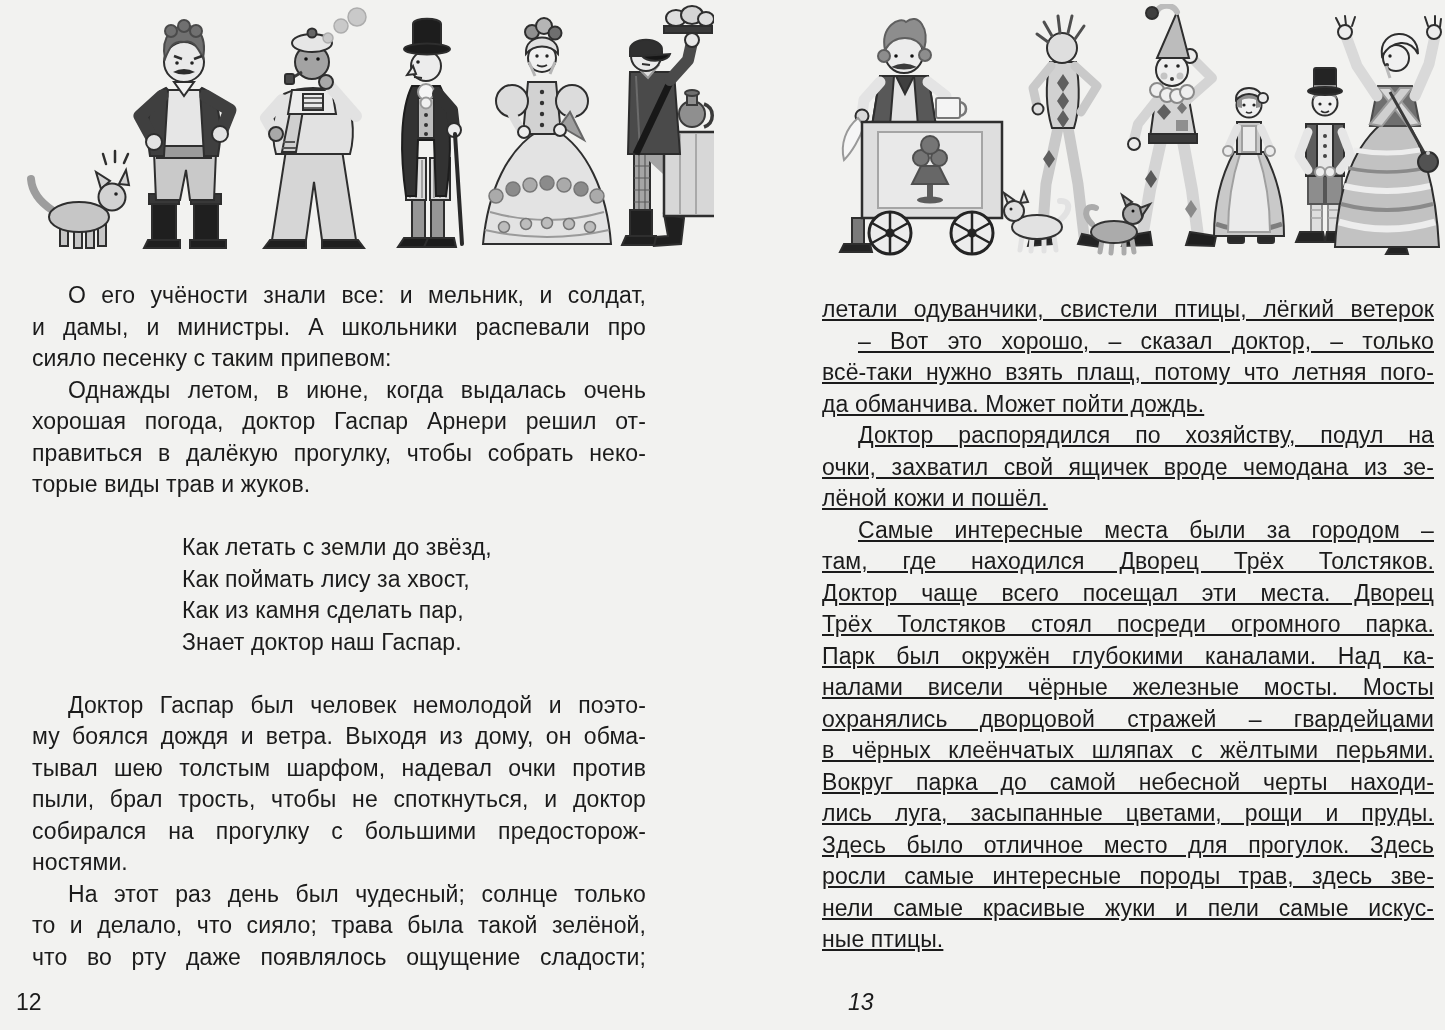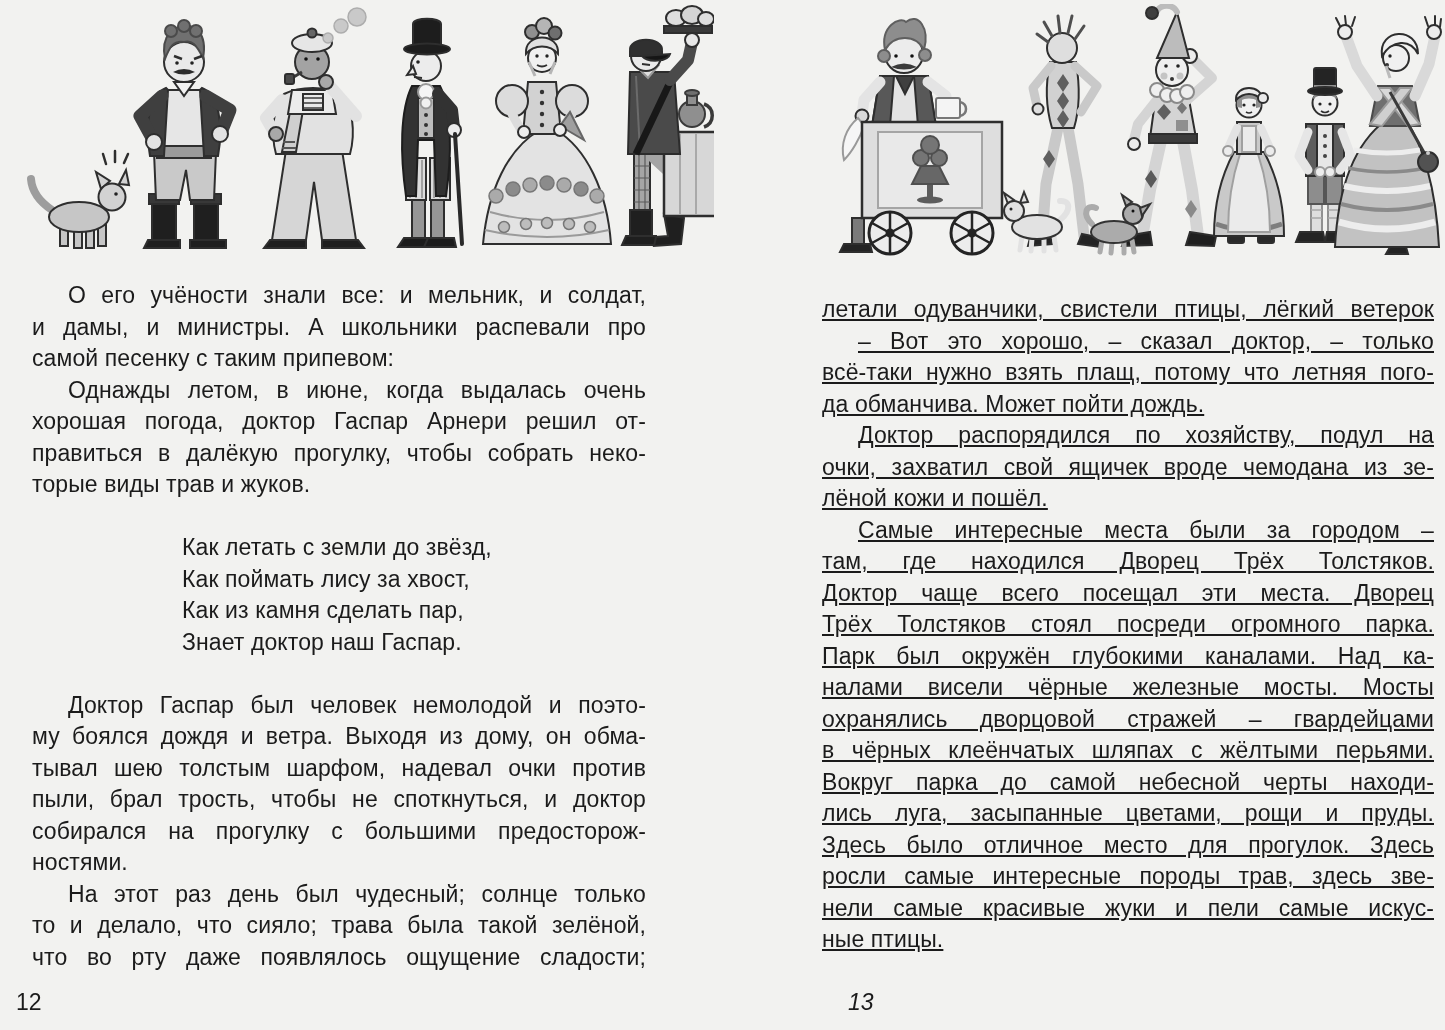--- a/index.html
+++ b/index.html
@@ -379,21 +379,21 @@
       <path d="M552,52 C548,24 588,22 588,50 C580,34 562,36 552,52 Z" fill="#f2f2f2"></path>
       <path d="M556,62 L560,74" stroke="#bbb" stroke-width="3"></path>
       <polygon points="560,243 576,243 578,250 556,250" fill="#242424"></polygon>
     </g>
   </svg>
 
   <div class="text-block text-left">
       <div class="para prose">
         <div class="line first">О его учёности знали все: и мельник, и солдат,</div>
         <div class="line">и дамы, и министры. А школьники распевали про</div>
-        <div class="line end">самой песенку с таким припевом:</div>
+        <div class="line end">сияло песенку с таким припевом:</div>
       </div>
       <div class="para prose">
         <div class="line first">Однажды летом, в июне, когда выдалась очень</div>
         <div class="line">хорошая погода, доктор Гаспар Арнери решил от-</div>
         <div class="line">правиться в далёкую прогулку, чтобы собрать неко-</div>
         <div class="line end">торые виды трав и жуков.</div>
       </div>
       <div class="para verse">
         <div class="line">Как летать с земли до звёзд,</div>
         <div class="line">Как поймать лису за хвост,</div>

